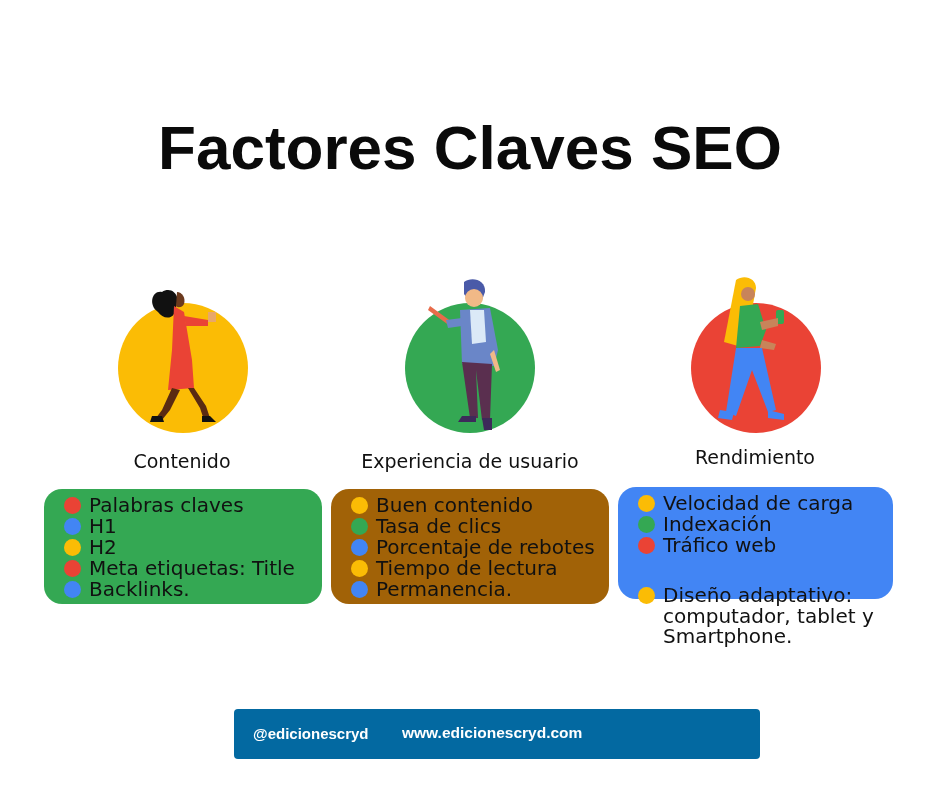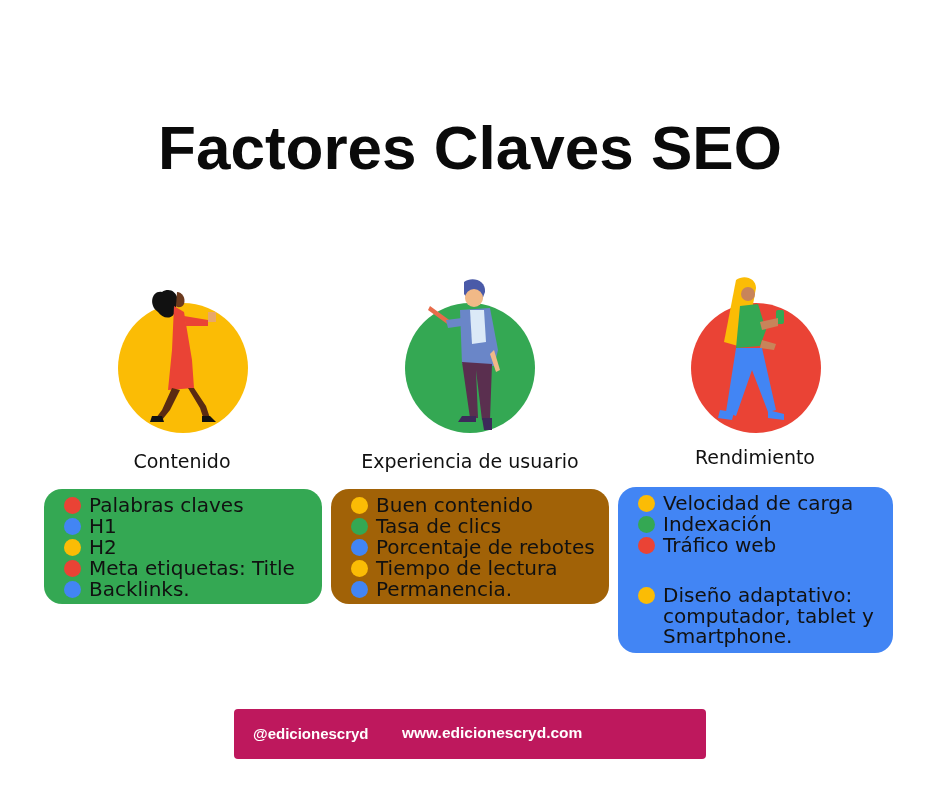--- a/index.html
+++ b/index.html
@@ -18,22 +18,22 @@
     position: absolute; font-size: 19px; color: #111; text-align: center;
     font-family: "DejaVu Sans", sans-serif; font-weight: 500;
   }
   .card {
     position: absolute; border-radius: 18px; padding: 6px 0 0 20px; box-sizing: border-box;
   }
   .card .row { display: flex; align-items: flex-start; height: 21px; }
   .card .dot { width: 17px; height: 17px; border-radius: 50%; margin-top: 2px; flex: 0 0 17px; margin-right: 8px; }
   .card .txt { font-size: 20px; line-height: 20.5px; color: #111; white-space: pre-line; font-family: "DejaVu Sans", sans-serif; }
   .footer {
-    position: absolute; left: 234px; top: 709px; width: 472px; height: 50px;
-    background: #be185d; border-radius: 4px; display: flex; align-items: center;
+    position: absolute; left: 234px; top: 709px; width: 526px; height: 50px;
+    background: #0369a1; border-radius: 4px; display: flex; align-items: center;
     font-family: "Liberation Sans", sans-serif; color: #fff; font-weight: bold;
   }
   .footer .handle { position: absolute; left: 19px; top: 16px; font-size: 15px; }
   .footer .web { position: absolute; left: 168px; top: 15px; font-size: 15.5px; }
   .footer .logo { position: absolute; left: 388px; top: 10px; text-align: center; }
   .footer .logo .big { font-size: 19px; font-weight: 900; letter-spacing: 1px; line-height: 20px; margin-top: 44px; }
   .footer .logo .small { font-size: 6px; font-weight: normal; font-family: "Liberation Serif", serif; line-height: 7px; opacity: 0.85; }
 </style>
 </head>
 <body>
@@ -129,21 +129,21 @@
   <div class="row">
       <span class="dot" style="background:#fbbc05"></span>
       <span class="txt">Tiempo de lectura</span>
     </div>
   <div class="row">
       <span class="dot" style="background:#4285f4"></span>
       <span class="txt">Permanencia.</span>
     </div>
 </div>
 
-<div class="card" style="left:618px; top:487px; width:275px; height:166px; background:#4285f4;">
+<div class="card" style="left:618px; top:487px; width:275px; height:112px; background:#4285f4;">
   <div class="row">
       <span class="dot" style="background:#fbbc05"></span>
       <span class="txt">Velocidad de carga</span>
     </div>
   <div class="row">
       <span class="dot" style="background:#34a853"></span>
       <span class="txt">Indexación</span>
     </div>
   <div class="row">
       <span class="dot" style="background:#ea4335"></span>

